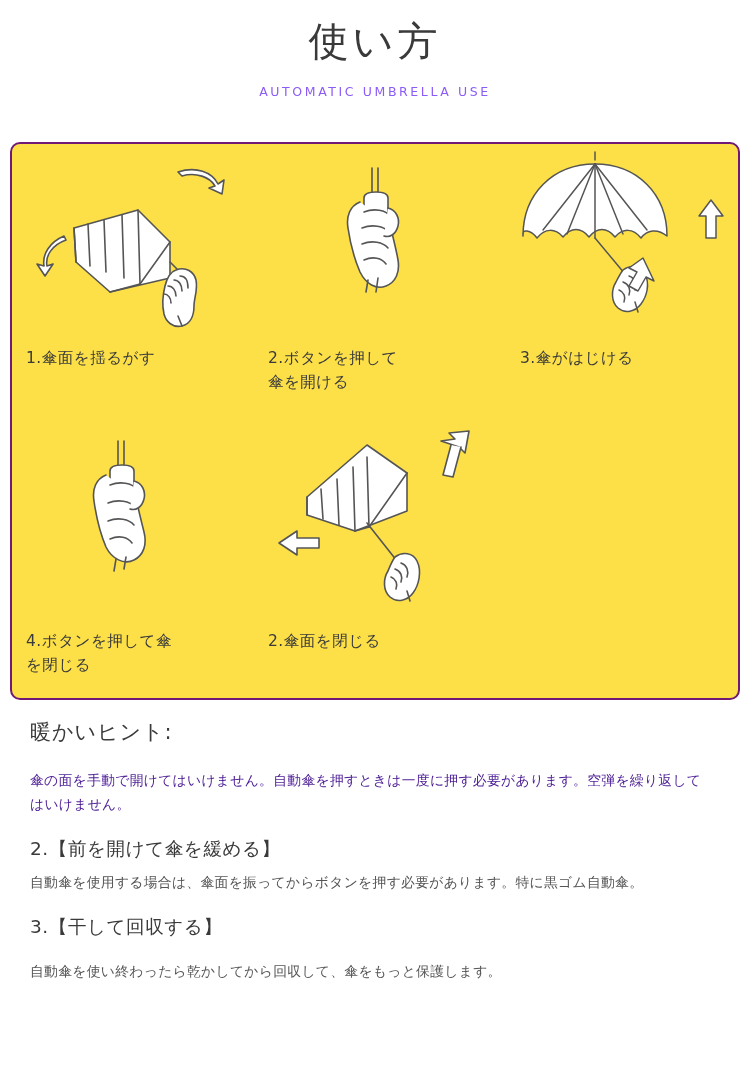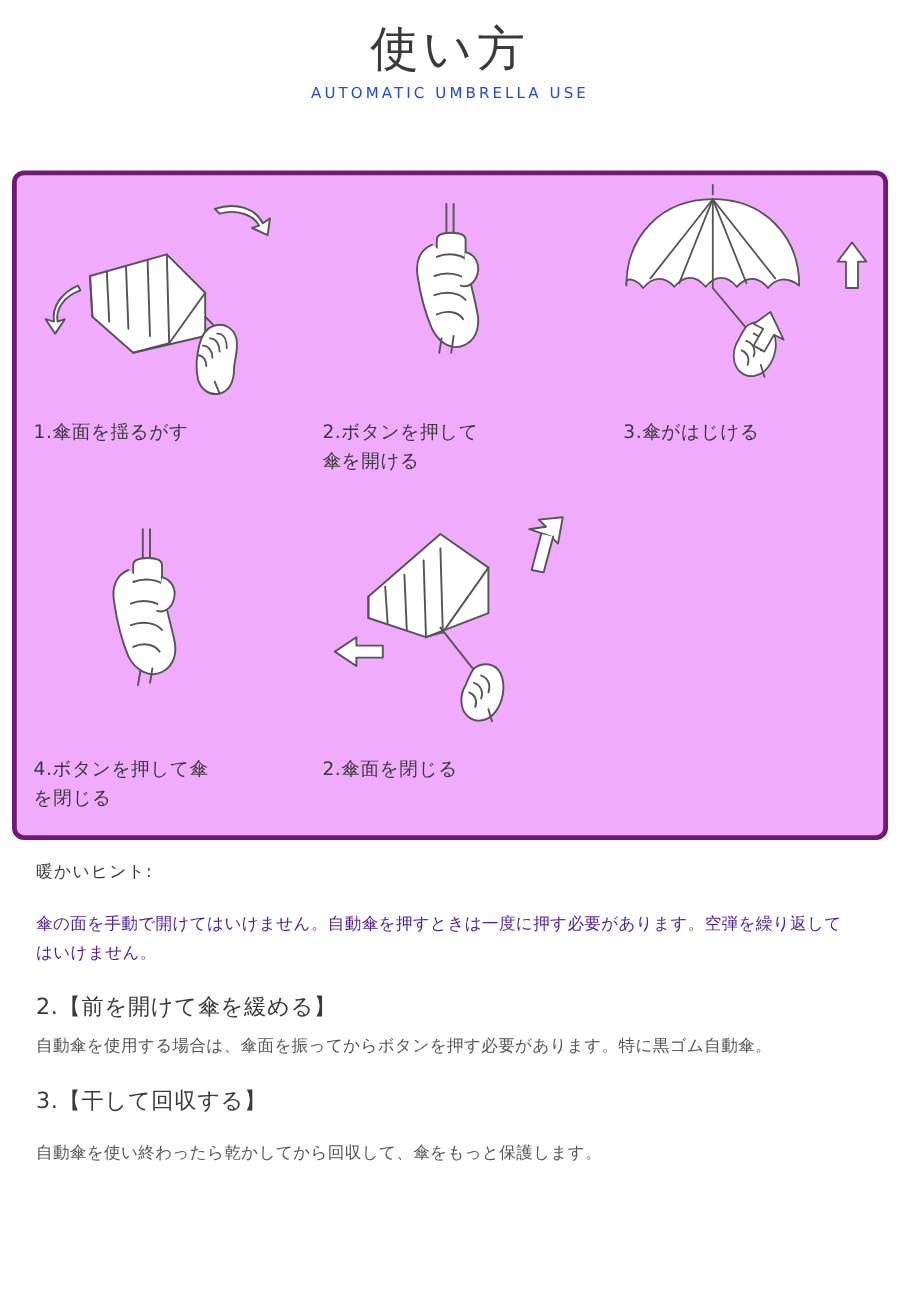--- a/index.html
+++ b/index.html
@@ -29,39 +29,39 @@
   }
   .title {
     font-size: 40px;
     letter-spacing: 4px;
     color: #3a3a3a;
     font-weight: 400;
     line-height: 1.35;
     font-family: "DejaVu Sans", "Liberation Sans", sans-serif;
   }
   .subtitle {
-    margin-top: 2px;
+    margin-top: 16px;
     font-size: 12.5px;
     letter-spacing: 2.6px;
-    color: #1d4ed8;
+    color: #8b5cf6;
     font-weight: 400;
     text-align: center;
   }
 
   
   .panel {
     position: absolute;
     left: 10px;
     top: 142px;
     width: 730px;
     height: 558px;
-    border: 4px solid #701a75;
+    border: 2px solid #701a75;
     border-radius: 10px;
     box-sizing: border-box;
-    background: #f0abfc;
+    background: #fde047;
   }
   .grid {
     position: absolute;
     inset: 0;
     display: grid;
     grid-template-columns: 1fr 1fr 1fr;
     grid-template-rows: 1fr 1fr;
   }
   .cell {
     position: relative;
@@ -88,21 +88,21 @@
   .cell.c3 .caption { left: 24px; }
 
   
   .tips {
     position: absolute;
     left: 30px;
     top: 718px;
     width: 690px;
   }
   .tips-head {
-    font-size: 14px;
+    font-size: 21px;
     color: #3a3a3a;
     letter-spacing: 1px;
     margin-bottom: 22px;
   }
   .tip-title {
     font-size: 18.5px;
     color: #3a3a3a;
     letter-spacing: .6px;
     margin-bottom: 9px;
   }

